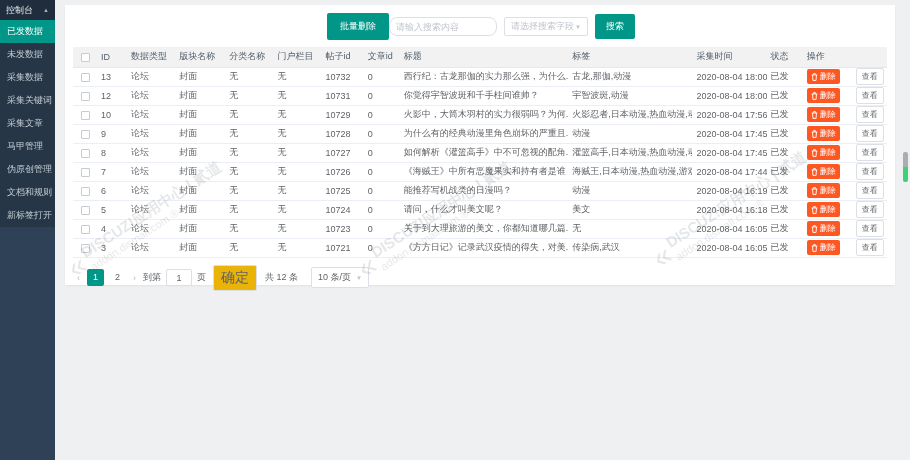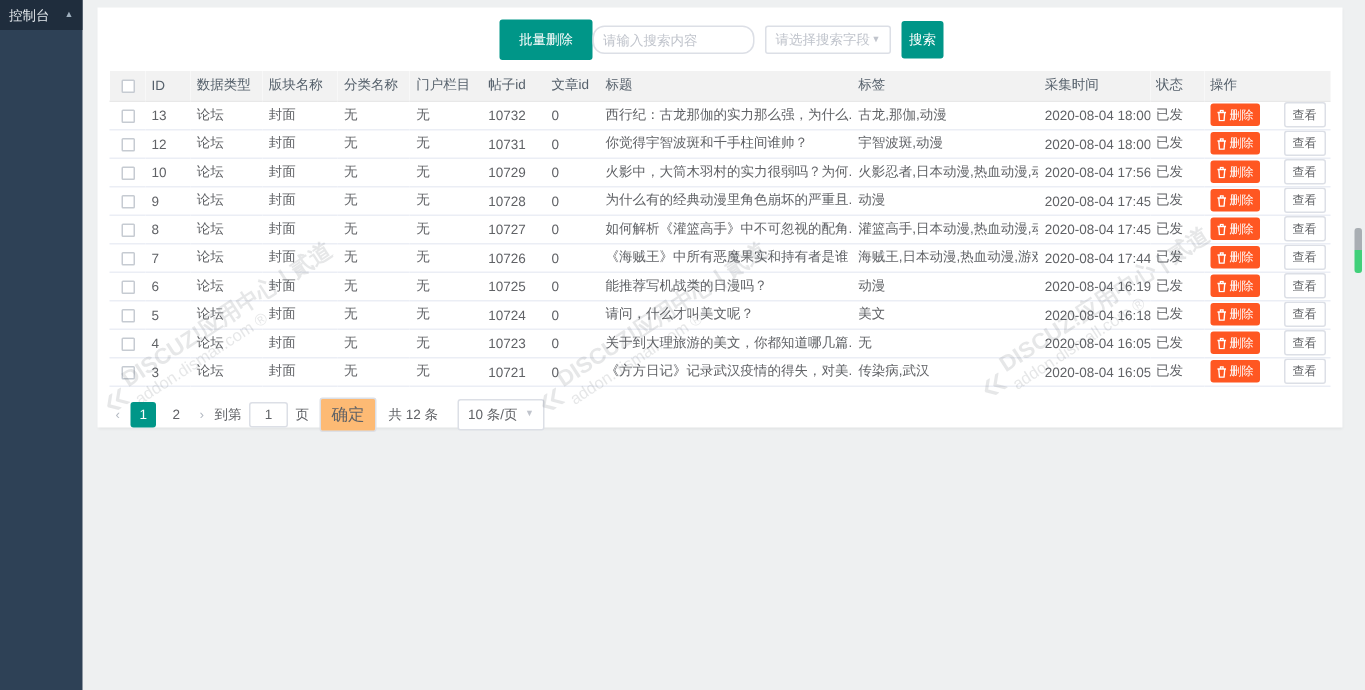--- a/index.html
+++ b/index.html
@@ -24,21 +24,21 @@
     font-size:9px; padding:7px 13px; cursor:pointer; }
   .search-group { display:flex; align-items:center; gap:7px; }
   .search-input { width:108px; height:19px; border:1px solid #dcdfe6; border-radius:8px;
     font-size:9px; padding:0 6px; color:#606266; outline:none; font-family:inherit; }
   .search-input::placeholder { color:#c0c4cc; }
   .search-select { width:84px; height:19px; border:1px solid #dcdfe6; border-radius:2px; background:#fff;
     font-size:9px; color:#c0c4cc; display:flex; align-items:center; justify-content:space-between;
     padding:0 6px; cursor:pointer; }
   .select-arrow { font-size:6px; color:#c0c4cc; }
   .btn-search { background:#009688; color:#fff; border:none; border-radius:2px;
-    font-size:9px; padding:6px 5px; cursor:pointer; }
+    font-size:9px; padding:6px 11px; cursor:pointer; }
 
   
   table { width:814px; margin:0 8px; border-collapse:collapse; table-layout:fixed;
     font-size:9px; color:#606266; }
   thead th { background:#f2f2f2; height:20px; font-weight:normal; text-align:left;
     padding:0 4px; color:#55606b; border-bottom:1px solid #e8e8e8; white-space:nowrap; overflow:hidden; }
   tbody td { height:19px; padding:0 4px; border-bottom:1px solid #ebeef5;
     white-space:nowrap; overflow:hidden; }
   th.col-check, td.col-check { text-align:center; padding:0; }
   .checkbox { display:inline-block; width:9px; height:9px; border:1px solid #c6cbd2;
@@ -48,21 +48,21 @@
   .btn-view { background:#fff; color:#606266; border:1px solid #dcdfe6; border-radius:2px;
     font-size:8px; padding:2px 5px; margin-left:16px; cursor:pointer; vertical-align:middle; }
 
   
   .pagination { display:flex; align-items:center; gap:5px; padding:7px 10px; font-size:9px; color:#606266; }
   .page-arrow { color:#b3b9c2; cursor:pointer; padding:0 2px; font-size:9px; }
   .page-btn { min-width:17px; height:17px; line-height:17px; text-align:center; cursor:pointer; border-radius:2px; }
   .page-btn.active { background:#009688; color:#fff; }
   .goto-input { width:26px; height:17px; border:1px solid #dcdfe6; border-radius:2px;
     text-align:center; font-size:9px; color:#606266; outline:none; font-family:inherit; }
-  .btn-confirm { border:1px solid #dcdfe6; background:#fdba74; color:#606266; font-size:11px;
+  .btn-confirm { border:1px solid #dcdfe6; background:#eab308; color:#606266; font-size:14px;
     padding:3px 7px; border-radius:2px; cursor:pointer; margin-left:2px; }
   .total-text { margin-left:3px; }
   .page-size { border:1px solid #dcdfe6; border-radius:2px; background:#fff; padding:3px 6px;
     display:flex; align-items:center; gap:5px; cursor:pointer; margin-left:8px; }
 
   
   .watermark { position:absolute; display:flex; align-items:center; gap:6px;
     transform:rotate(-33deg); color:rgba(90,95,100,.15); pointer-events:none; z-index:4; }
   .wm-chevron { font-size:30px; line-height:1; letter-spacing:-3px; }
   .wm-lines { display:flex; flex-direction:column; }
@@ -74,20 +74,31 @@
   .scroll-thumb { position:absolute; right:2px; top:152px; width:5px; height:30px; border-radius:2px;
     background:linear-gradient(#a9aeb3 0 50%, #41d07a 50% 100%); z-index:5; cursor:pointer; }
 </style>
 </head>
 <body>
 
 <div class="sidebar">
   <div class="sidebar-header">
     <span>控制台</span>
     <span class="collapse-icon">▲</span>
+  </div>
+  <div class="sidebar-menu">
+    <div class="sidebar-item active">已发数据</div>
+    <div class="sidebar-item">未发数据</div>
+    <div class="sidebar-item">采集数据</div>
+    <div class="sidebar-item">采集关键词</div>
+    <div class="sidebar-item">采集文章</div>
+    <div class="sidebar-item">马甲管理</div>
+    <div class="sidebar-item">伪原创管理</div>
+    <div class="sidebar-item">文档和规则</div>
+    <div class="sidebar-item">新标签打开</div>
   </div>
 </div>
 
 <div class="card">
 
   <div class="toolbar">
     <button class="btn-batch-delete">批量删除</button>
     <div class="search-group">
       <input class="search-input" type="text" placeholder="请输入搜索内容" style="">
       <div class="search-select">

